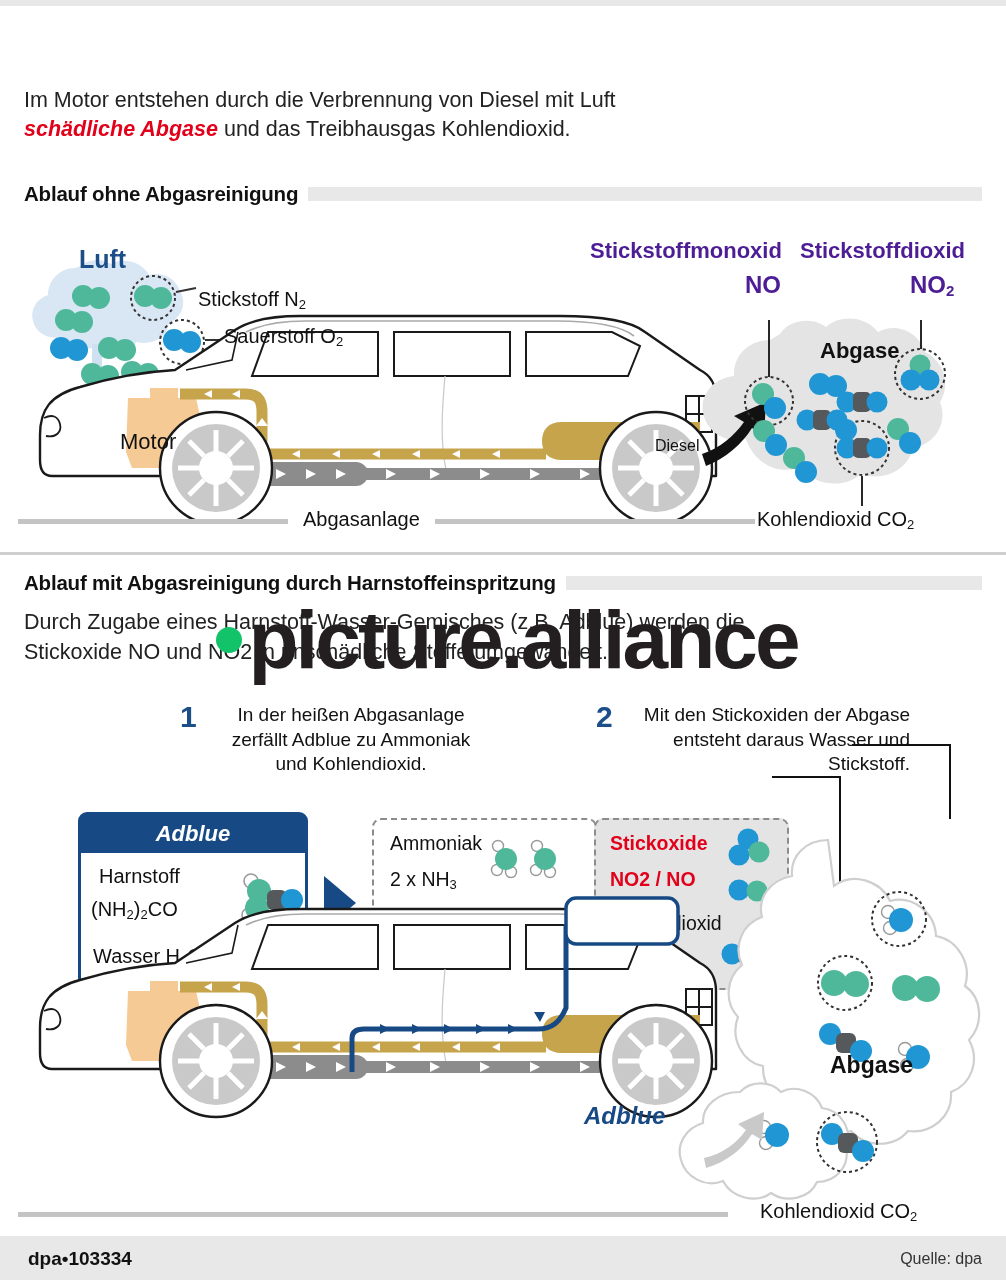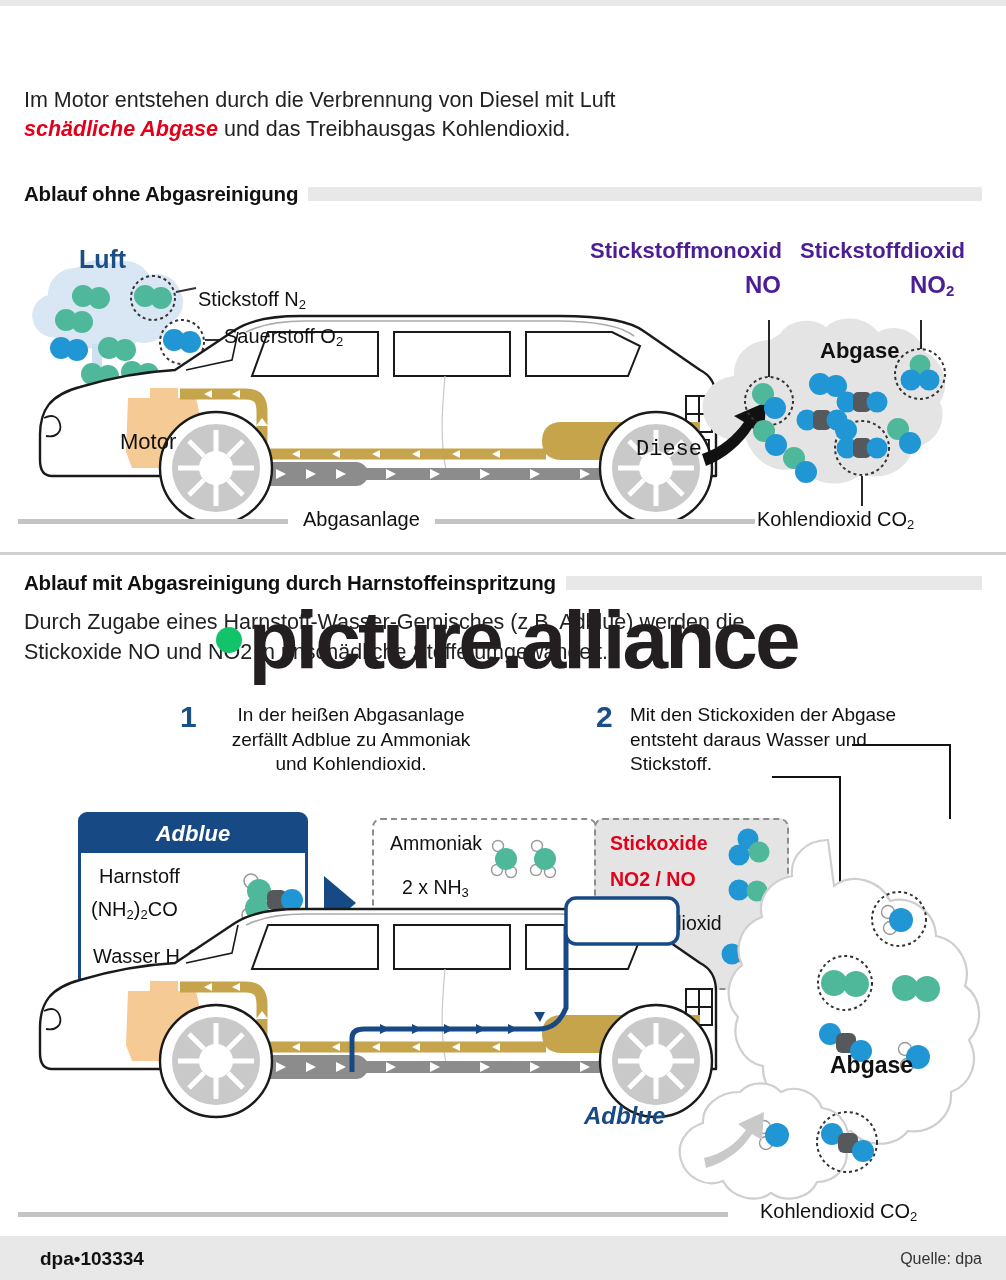--- a/index.html
+++ b/index.html
@@ -66,21 +66,21 @@
   
   .rxn{position:absolute;box-sizing:border-box;border:2.5px dashed #8c8c8c;border-radius:9px;}
   .rxn-a{left:372px;top:818px;width:225px;height:172px;background:#fff;}
   .rxn-b{left:594px;top:818px;width:195px;height:172px;background:#e4e4e4;}
   .rx-l{position:absolute;font-size:19.5px;color:#111;white-space:nowrap;}
   .rx-l .sb{font-size:13px;vertical-align:-3px;}
   .rx-red{color:#e2001a;font-weight:bold;}
 
   
   .footbar{position:absolute;left:0;top:1236px;width:1006px;height:44px;background:#e8e8e8;}
-  .foot-l{position:absolute;left:40px;top:1248px;font-size:19px;font-weight:bold;color:#111;}
+  .foot-l{position:absolute;left:28px;top:1248px;font-size:19px;font-weight:bold;color:#111;}
   .foot-r{position:absolute;right:24px;top:1250px;font-size:16px;color:#333;}
 
   
   .wm{
     position:absolute;left:0;top:600px;width:1006px;height:80px;
     display:flex;align-items:center;justify-content:center;
     font-size:82px;font-weight:bold;letter-spacing:-3px;color:#231f20;
     pointer-events:none;z-index:20;
   }
   .wm .dot{display:inline-block;width:26px;height:26px;border-radius:50%;background:#13c36a;margin:0 6px 0 8px;vertical-align:2px;}
@@ -290,21 +290,21 @@
   <div class="lbl" style="left:79px;top:245px;font-size:25px;font-weight:bold;color:#1c4e87;">Luft</div>
 
   <div class="lbl" style="left:198px;top:288px;">
     <span>Stickstoff  N</span><sub class="sb">2</sub>
   </div>
   <div class="lbl" style="left:224px;top:325px;">
     <span>Sauerstoff  O</span><sub class="sb">2</sub>
   </div>
 
   <div class="lbl" style="left:120px;top:429px;font-size:22px;">Motor</div>
-  <div class="lbl" style="left:636px;top:437px;font-size:22px;font-family:Liberation Mono, monospace;">Diesel</div>
+  <div class="lbl" style="left:655px;top:437px;font-size:16px;">Diesel</div>
   <div class="lbl" style="left:303px;top:508px;">Abgasanlage</div>
 
   <div class="red-lbl" style="left:590px;top:238px;font-size:22px;">Stickstoffmonoxid</div>
   <div class="red-lbl" style="left:745px;top:271px;font-size:24px;">NO</div>
   <div class="red-lbl" style="left:800px;top:238px;font-size:22px;">Stickstoffdioxid</div>
   <div class="red-lbl" style="left:910px;top:271px;font-size:24px;">
     <span>NO</span><sub style="font-size:15px;vertical-align:-3px;">2</sub>
   </div>
 
   <div class="lbl" style="left:757px;top:508px;">
@@ -328,21 +328,21 @@
 
   <div class="wm">
       <span class="dot"></span>
       <span>picture.alliance</span>
   </div>
 
   <div class="stepnum" style="left:180px;top:700px;">1</div>
   <div class="steptxt" style="left:216px;top:703px;width:270px;text-align:center;">In der heißen Abgasanlage zerfällt Adblue zu Ammoniak und Kohlendioxid.</div>
 
   <div class="stepnum" style="left:596px;top:700px;">2</div>
-  <div class="steptxt" style="left:630px;top:703px;width:280px;">Mit den Stickoxiden der Abgase entsteht daraus Wasser und Stickstoff.</div>
+  <div class="steptxt" style="left:630px;top:703px;width:280px;text-align:right;">Mit den Stickoxiden der Abgase entsteht daraus Wasser und Stickstoff.</div>
 
   <div class="leader-h" style="left:852px;top:744px;width:98px;"></div>
   <div class="leader" style="left:949px;top:744px;height:75px;"></div>
   <div class="leader-h" style="left:772px;top:776px;width:68px;"></div>
   <div class="leader" style="left:839px;top:776px;height:140px;"></div>
 
   <div class="adbluebox">
     <div class="hdr">Adblue</div>
     <div class="body">
       <div class="ab-l" style="left:18px;top:12px;">Harnstoff</div>
@@ -370,21 +370,21 @@
   </div>
 
   <div class="svgwrap" style="left:320px;top:874px;">
     <svg width="42" height="58">
         <path d="M4 2 L36 29 L4 56 Z" fill="#174a85"></path>
       </svg>
   </div>
 
   <div class="rxn rxn-a">
     <div class="rx-l" style="left:16px;top:12px;">Ammoniak</div>
-    <div class="rx-l" style="left:28px;top:48px;margin-top:8px;">
+    <div class="rx-l" style="left:16px;top:48px;">
       <span>2 x NH</span><sub class="sb">3</sub>
     </div>
     <div class="rx-l" style="left:16px;top:92px;">Kohlendioxid</div>
     <div class="rx-l" style="left:16px;top:126px;">
       <span>CO</span><sub class="sb">2</sub>
     </div>
     <svg width="110" height="160" style="position:absolute;left:110px;top:8px;">
 
       <g>
         <circle cx="14" cy="18" r="5.5" fill="#fff" stroke="#999" stroke-width="1.4"></circle>

